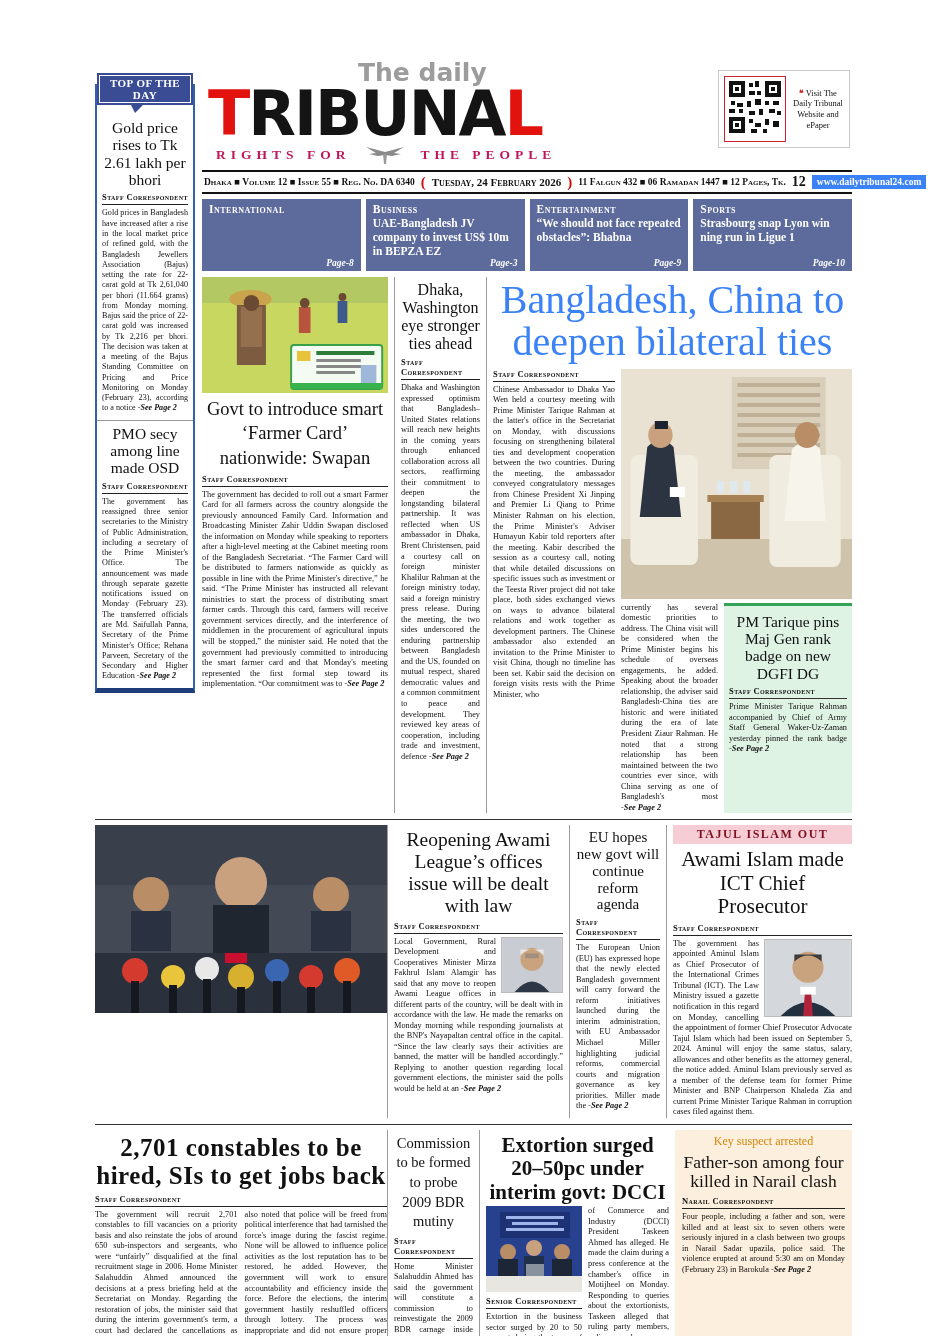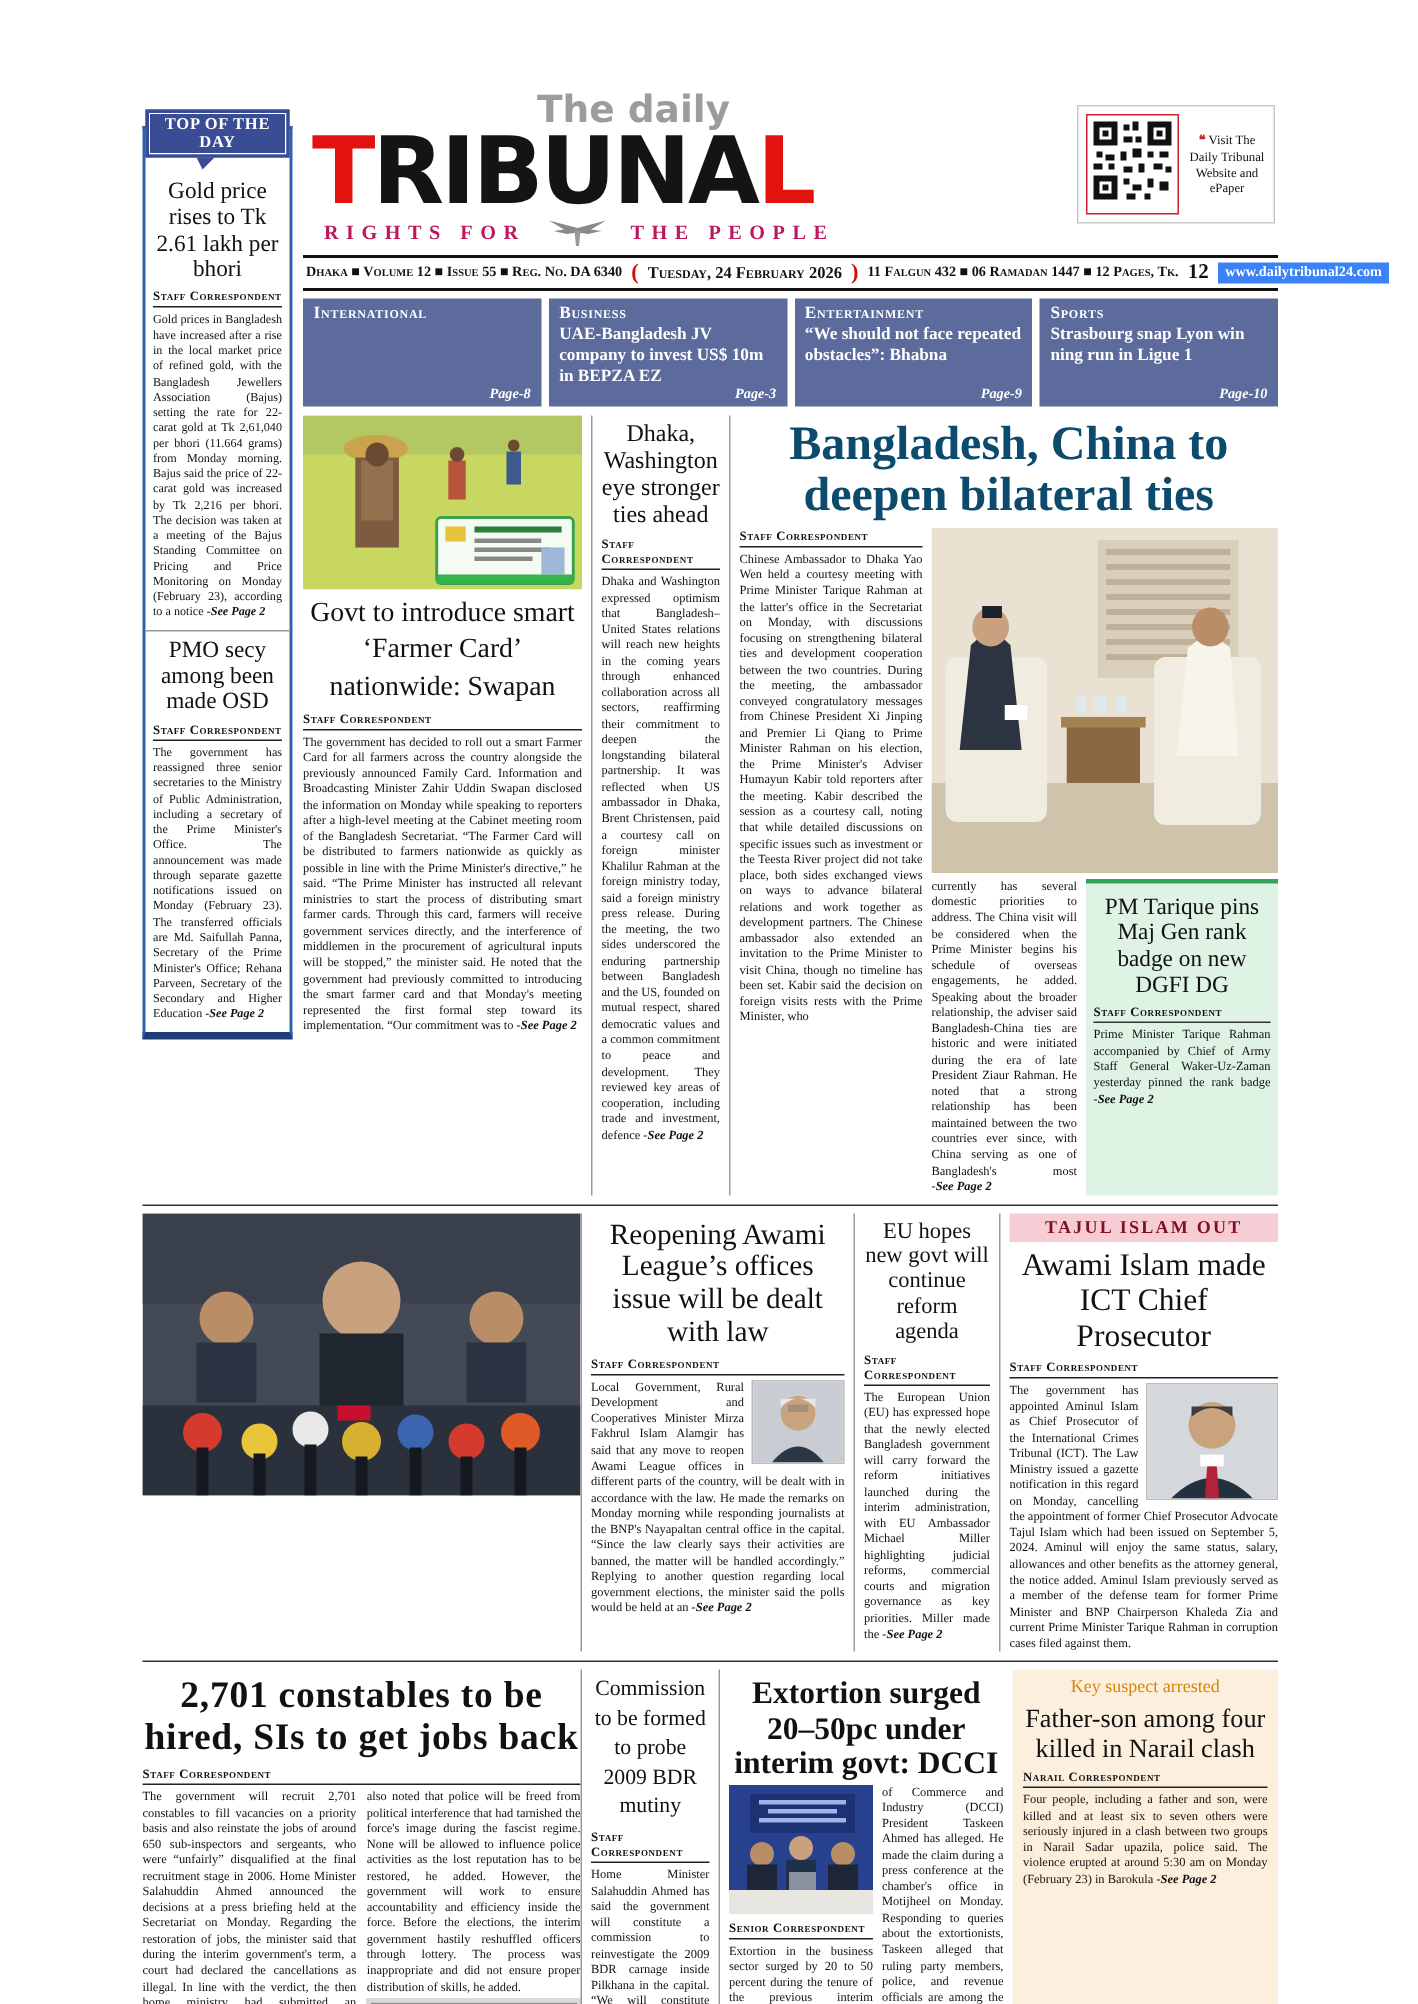--- a/index.html
+++ b/index.html
@@ -65,21 +65,21 @@
   .ph { display:block; width:100%; }
 
   
   .farmer { flex:0 0 192px; }
   .farmer .hl { font-size:18.5px; line-height:1.3; }
   
   .dw { flex:0 0 92px; }
   .dw .hl { font-size:16px; }
   
   .china { flex:1; }
-  .china-hl { color:#0c4a6e; font-weight:bold; font-size:32px; line-height:1.04; text-align:center; margin:2px 0 6px; }
+  .china-hl { color:#3b82f6; font-weight:normal; font-size:40px; line-height:1.04; text-align:center; margin:2px 0 6px; }
   .china-cols { display:flex; gap:6px; }
   .china-left { flex:0 0 122px; }
   .china-right { flex:1; }
   .china-under { display:flex; gap:6px; margin-top:4px; }
   .china-cont { flex:1; }
   .tarique { flex:0 0 128px; background:#def3e4; border-top:3px solid #35a35a; padding:3px 5px 4px; }
   .tarique .hl { font-size:15.5px; }
   .tarique .byline { border-color:#333; }
 
   
@@ -122,21 +122,21 @@
        <span class="totd-inner">TOP OF THE DAY</span>
        <span class="totd-tail"></span>
      </div>
      <article>
        <h2 class="hl">Gold price rises to Tk 2.61 lakh per bhori</h2>
        <div class="byline">Staff Correspondent</div>
        <p class="body"><span>Gold prices in Bangladesh have increased after a rise in the local market price of refined gold, with the Bangladesh Jewellers Association (Bajus) setting the rate for 22-carat gold at Tk 2,61,040 per bhori (11.664 grams) from Monday morning. Bajus said the price of 22-carat gold was increased by Tk 2,216 per bhori. The decision was taken at a meeting of the Bajus Standing Committee on Pricing and Price Monitoring on Monday (February 23), according to a notice</span> <b class="more">-See Page 2</b></p>
      </article>
      <div class="rail-sep"></div>
      <article>
-       <h2 class="hl">PMO secy among been made OSD</h2>
+       <h2 class="hl">PMO secy among line made OSD</h2>
        <div class="byline">Staff Correspondent</div>
        <p class="body"><span>The government has reassigned three senior secretaries to the Ministry of Public Administration, including a secretary of the Prime Minister's Office. The announcement was made through separate gazette notifications issued on Monday (February 23). The transferred officials are Md. Saifullah Panna, Secretary of the Prime Minister's Office; Rehana Parveen, Secretary of the Secondary and Higher Education</span> <b class="more">-See Page 2</b></p>
      </article>
    </aside>
 
    <div style="flex:1; padding-left:7px; min-width:0;">
 
     <header class="masthead">
       <div class="brand">
         <div class="brand-top">The daily</div>

